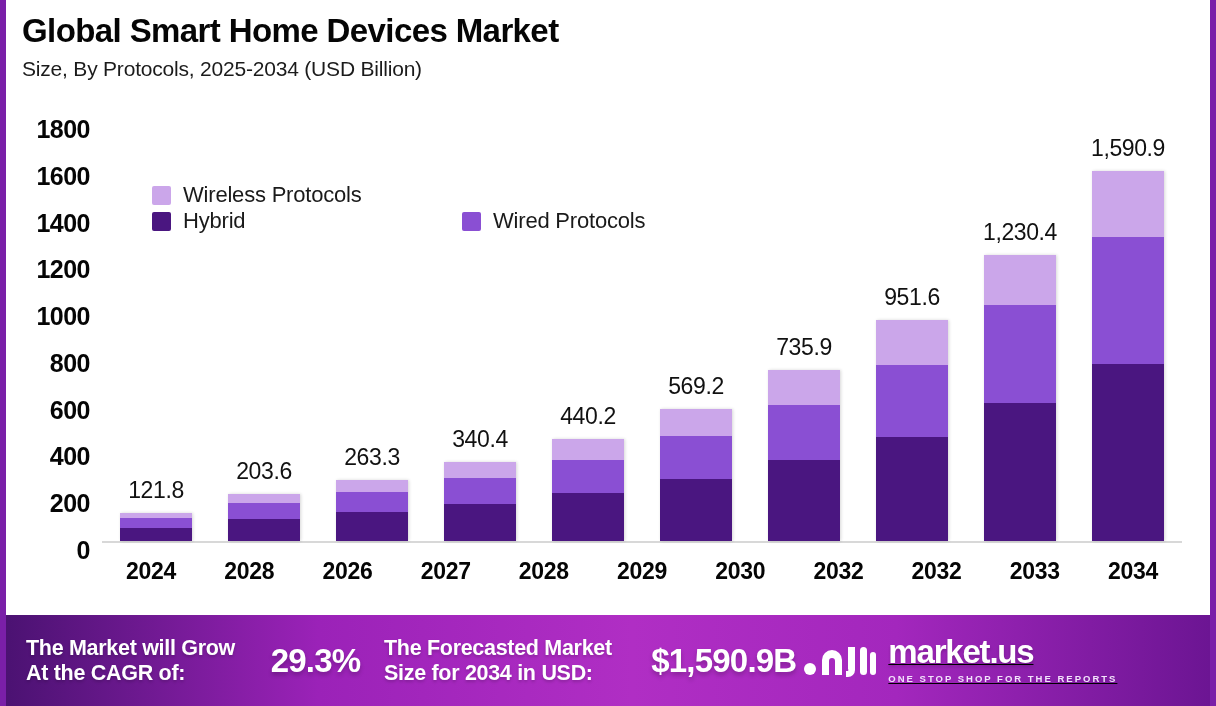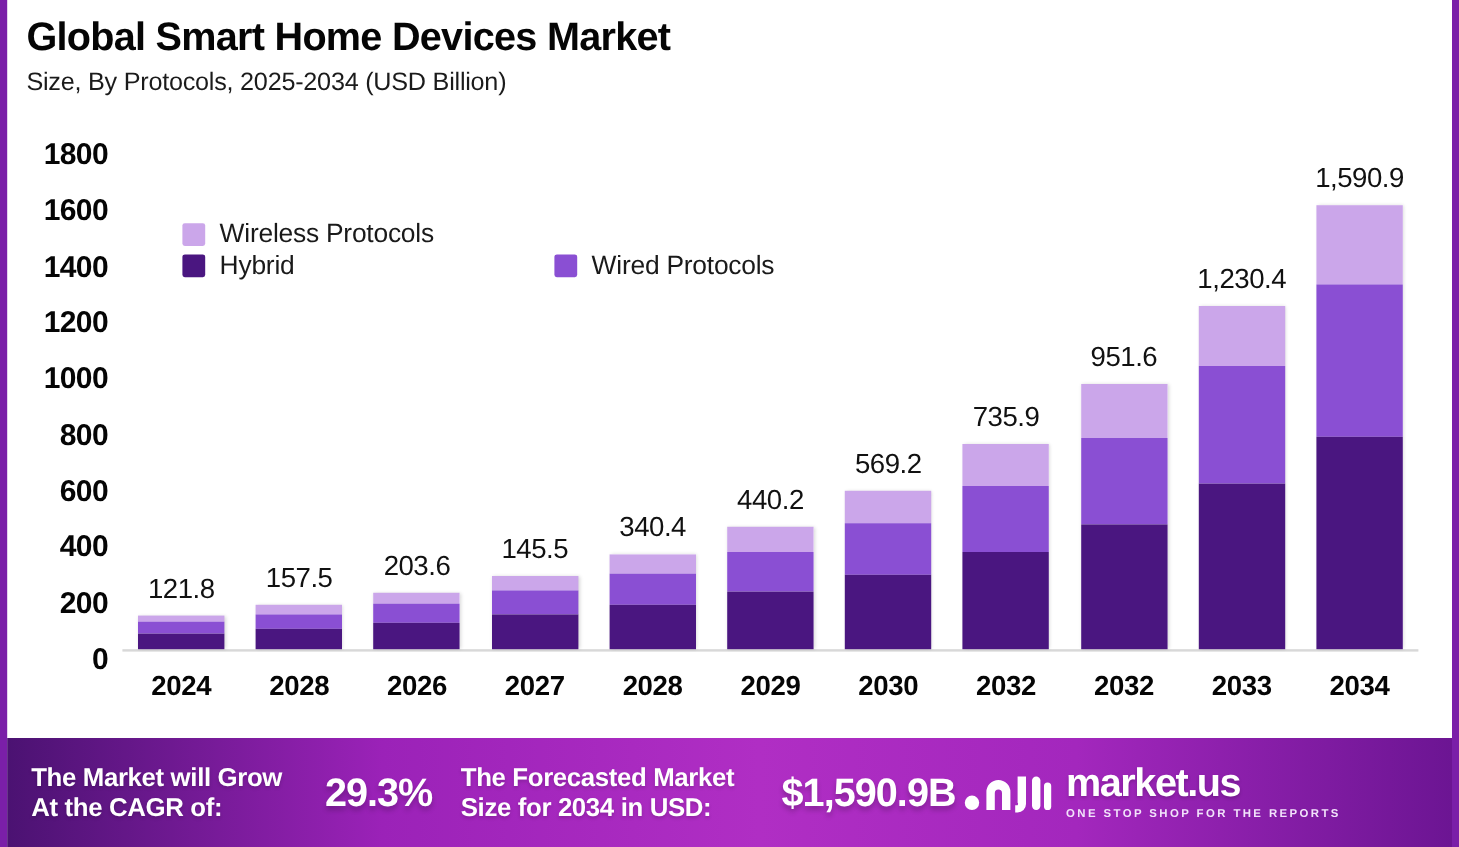--- a/index.html
+++ b/index.html
@@ -106,21 +106,21 @@
   .f-big {
     color: #ffffff; font-weight: 700; font-size: 33px; letter-spacing: -0.8px;
     text-shadow: 0 3px 4px rgba(0,0,0,0.22);
   }
   .f-cagr-value { width: 156px; text-align: center; }
   .f-fc-label { width: 270px; }
   .f-fc-value { width: 200px; text-align: right; }
 
   .logo { display: flex; align-items: center; margin-left: 6px; }
   .logo-mark { width: 76px; height: 46px; flex: 0 0 auto; }
-  .logo-text { margin-left: 10px; }
+  .logo-text { margin-left: 10px; text-decoration: underline; }
   .logo-word {
     font-size: 33px; font-weight: 700; color: #ffffff; letter-spacing: -1.2px;
     line-height: 1; text-shadow: 0 2px 3px rgba(0,0,0,0.2);
   }
   .logo-tag {
     font-size: 9.5px; font-weight: 700; color: #f2e3fb;
     letter-spacing: 2.0px; margin-top: 4px; white-space: nowrap;
   }
 </style>
 </head>
@@ -170,37 +170,29 @@
     <div class="bars">
         <div class="bar-slot">
           <div class="bar-total" style="bottom: 37.3523px;">121.8</div>
           <div class="bar-stack" style="height: 28.3523px;">
             <div class="seg" style="background: rgb(203, 166, 234); height: 5.79617px;"></div>
             <div class="seg" style="background: rgb(138, 79, 211); height: 9.19472px;"></div>
             <div class="seg" style="background: rgb(74, 22, 128); height: 13.3614px;"></div>
           </div>
         </div>
         <div class="bar-slot">
-          <div class="bar-total" style="bottom: 45.6625px;">157.5</div>
-          <div class="bar-stack" style="height: 36.6625px;">
-            <div class="seg" style="background: rgb(203, 166, 234); height: 7.49544px;"></div>
-            <div class="seg" style="background: rgb(138, 79, 211); height: 11.8949px;"></div>
-            <div class="seg" style="background: rgb(74, 22, 128); height: 17.2721px;"></div>
-          </div>
-        </div>
-        <div class="bar-slot">
           <div class="bar-total" style="bottom: 56.3936px;">203.6</div>
           <div class="bar-stack" style="height: 47.3936px;">
             <div class="seg" style="background: rgb(203, 166, 234); height: 9.68356px;"></div>
             <div class="seg" style="background: rgb(138, 79, 211); height: 15.3866px;"></div>
             <div class="seg" style="background: rgb(74, 22, 128); height: 22.3234px;"></div>
           </div>
         </div>
         <div class="bar-slot">
-          <div class="bar-total" style="bottom: 70.2904px;">145.5</div>
+          <div class="bar-total" style="bottom: 70.2904px;">263.3</div>
           <div class="bar-stack" style="height: 61.2904px;">
             <div class="seg" style="background: rgb(203, 166, 234); height: 12.5234px;"></div>
             <div class="seg" style="background: rgb(138, 79, 211); height: 19.9025px;"></div>
             <div class="seg" style="background: rgb(74, 22, 128); height: 28.8644px;"></div>
           </div>
         </div>
         <div class="bar-slot">
           <div class="bar-total" style="bottom: 88.2376px;">340.4</div>
           <div class="bar-stack" style="height: 79.2376px;">
             <div class="seg" style="background: rgb(203, 166, 234); height: 16.2013px;"></div>

